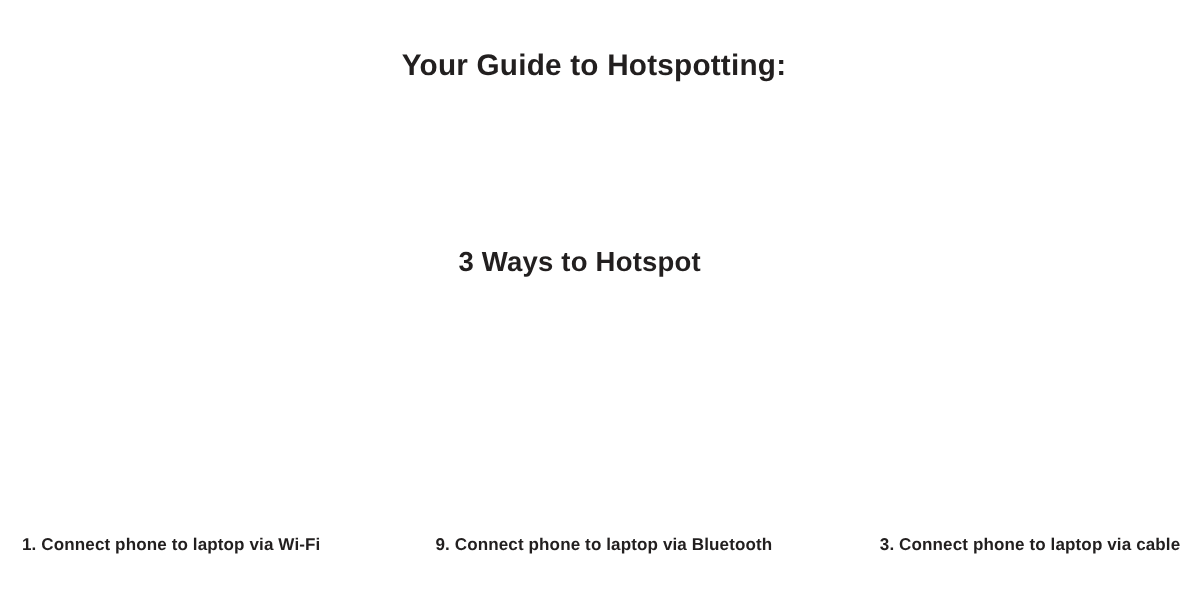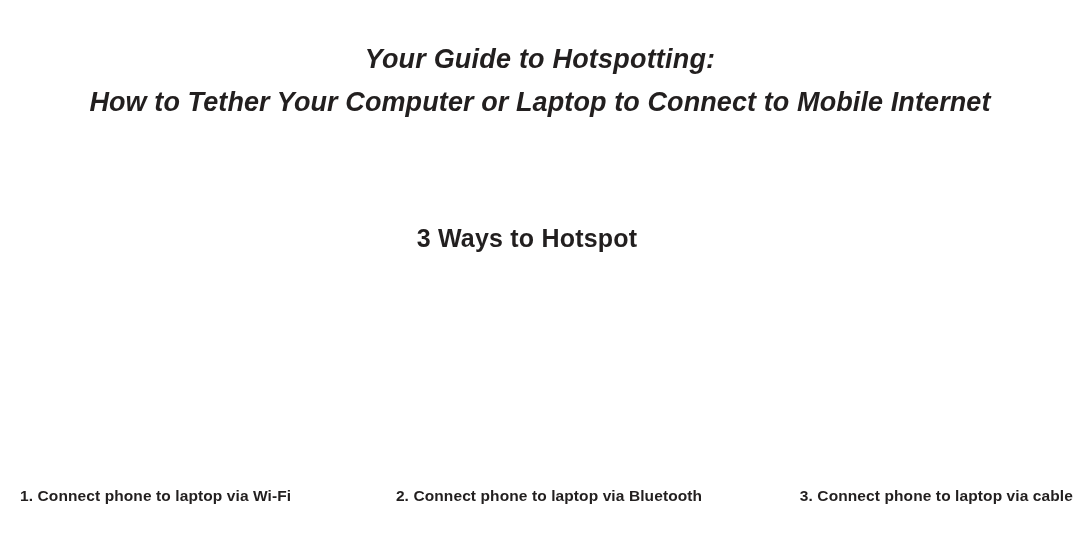--- a/index.html
+++ b/index.html
@@ -20,21 +20,20 @@
     position: absolute;
     inset: 0;
   }
 
   .title-block {
     position: absolute;
     left: 0;
     right: 0;
     top: 44px;
     text-align: center;
-    font-style: italic;
   }
   .title-line-1 {
     font-size: 27px;
     font-weight: bold;
     letter-spacing: 0.2px;
     line-height: 1.18;
     color: #221f1f;
   }
   .title-line-2 {
     font-size: 27px;
@@ -81,30 +80,29 @@
   .col-2 .col-label { text-align: center; padding-left: 18px; }
   .col-3 .col-label { text-align: right; padding-right: 7px; }
 </style>
 </head>
 <body>
 
 <div class="page">
 
   <div class="title-block">
     <div class="title-line-1">Your Guide to Hotspotting:</div>
-    <div class="title-line-2">How to Tether Your Computer or Laptop to Connect to Mobile Internet</div>
   </div>
 
   <div class="section-heading">3 Ways to Hotspot</div>
 
   <div class="columns">
     <div class="column col-1">
       <div class="col-label">1. Connect phone to laptop via Wi-Fi</div>
     </div>
     <div class="column col-2">
-      <div class="col-label">2. Connect phone to laptop via Bluetooth</div>
+      <div class="col-label">9. Connect phone to laptop via Bluetooth</div>
     </div>
     <div class="column col-3">
       <div class="col-label">3. Connect phone to laptop via cable</div>
     </div>
   </div>
 
 </div>
 
 </body></html>

